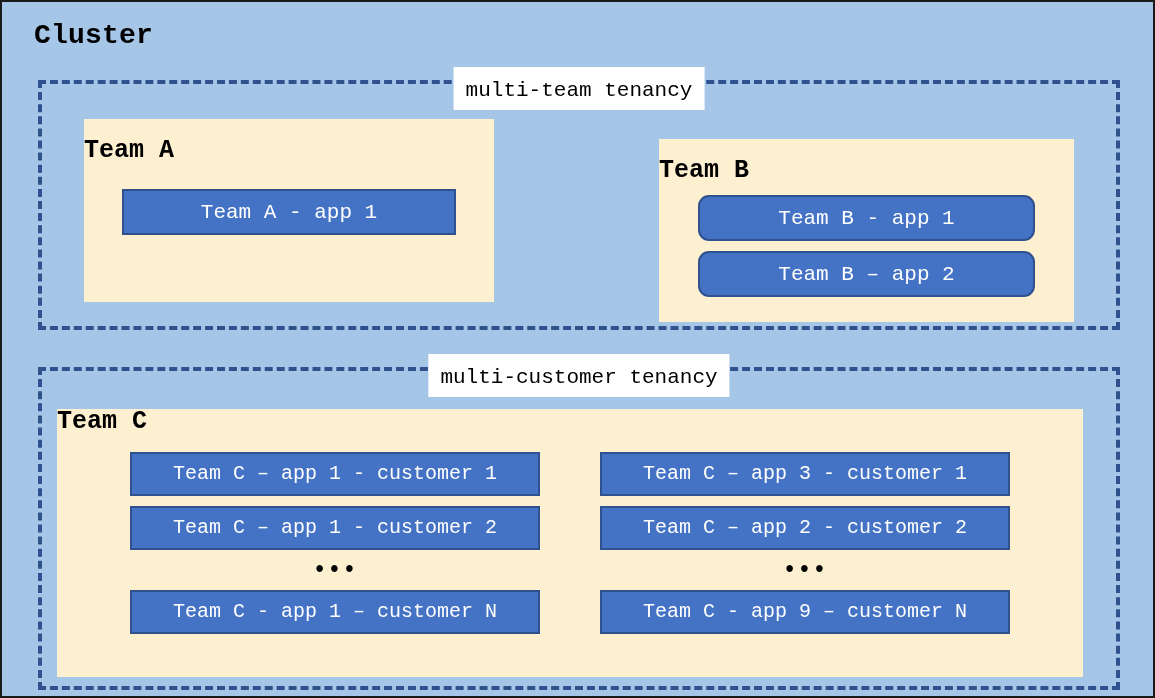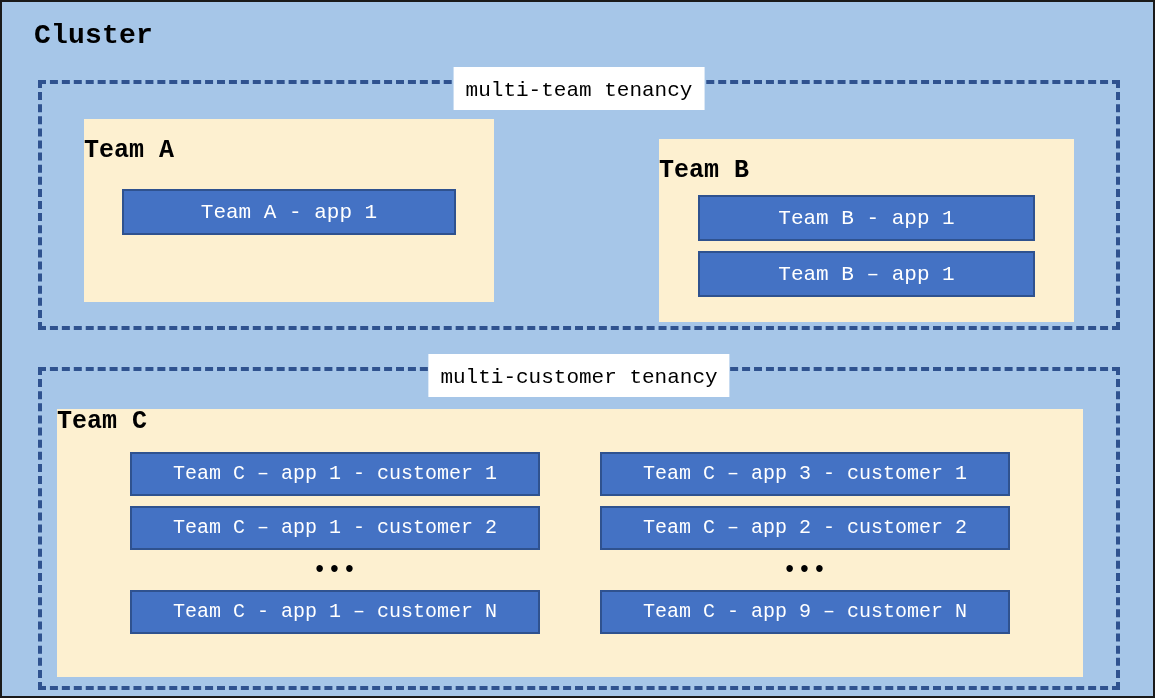--- a/index.html
+++ b/index.html
@@ -128,21 +128,21 @@
   .apps-a .app-chip { height: 46px; }
 
   
   .apps-b {
     margin-top: 12px;
     padding: 0 39px;
     display: flex;
     flex-direction: column;
     gap: 10px;
   }
-  .apps-b .app-chip { height: 46px; }
+  .apps-b .app-chip { height: 46px; border-radius: 11px; }
 
   
   .apps-c {
     margin-top: 18px;
     padding: 0 73px;
     display: flex;
     justify-content: space-between;
     gap: 60px;
   }
   .apps-c-column {
@@ -179,21 +179,21 @@
     <div class="team-title">Team A</div>
     <div class="apps-a">
       <div class="app-chip">Team A - app 1</div>
     </div>
   </div>
 
   <div class="team-box" id="team-box-b">
     <div class="team-title">Team B</div>
     <div class="apps-b">
       <div class="app-chip">Team B - app 1</div>
-      <div class="app-chip">Team B – app 1</div>
+      <div class="app-chip">Team B – app 2</div>
     </div>
   </div>
 
   <div class="tenancy-group" id="tenancy-multi-customer">
 
     <div class="tenancy-label">multi-customer tenancy</div>
   </div>
 
   <div class="team-box" id="team-box-c">
     <div class="team-title">Team C</div>

